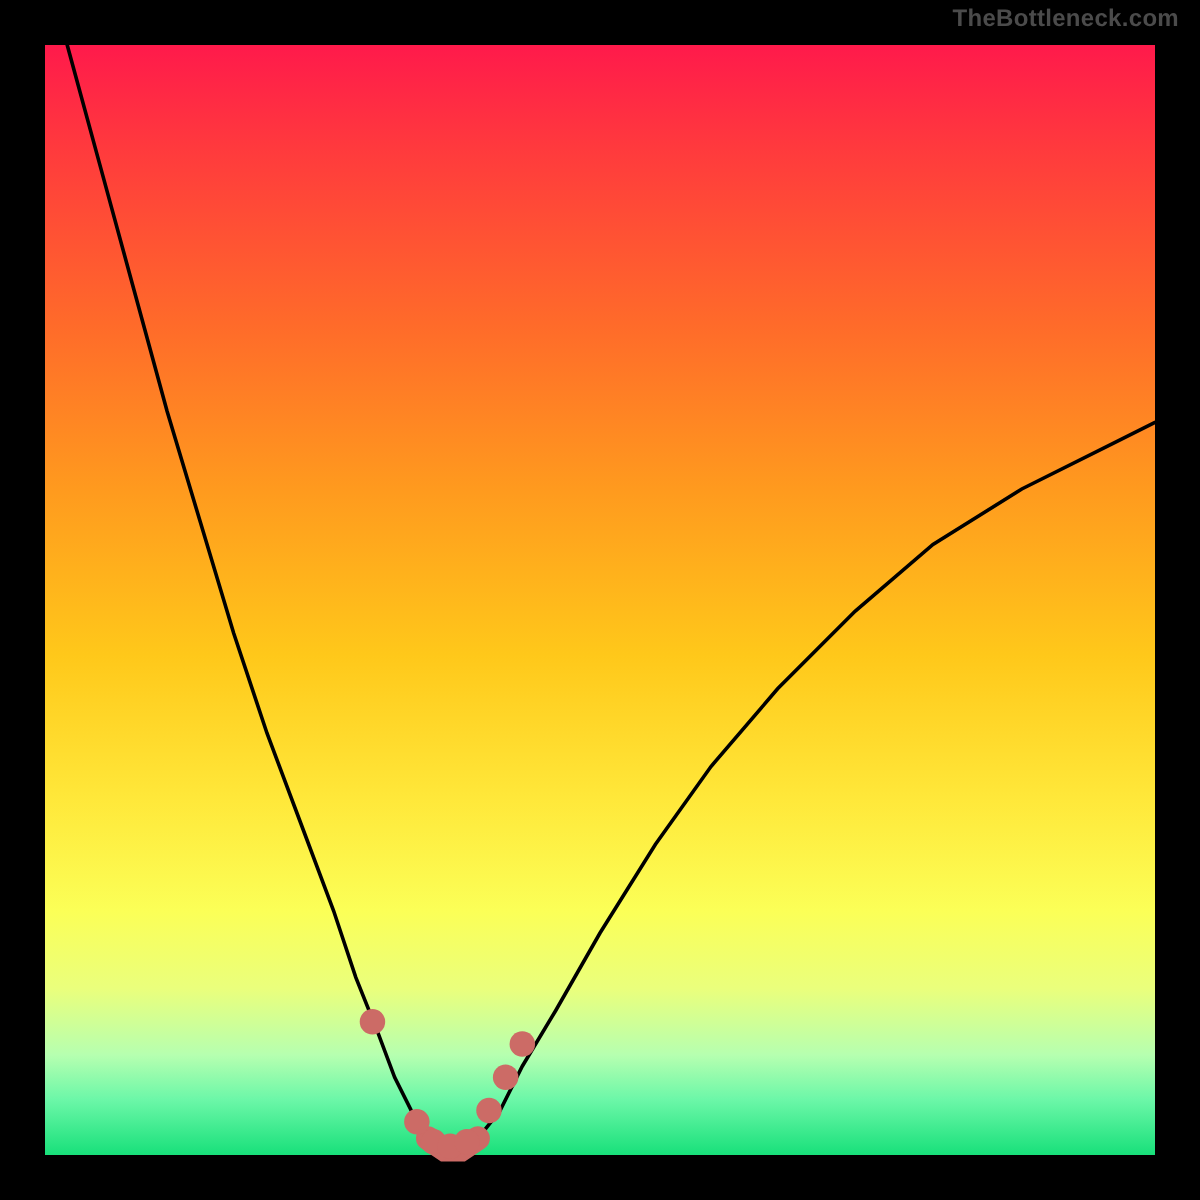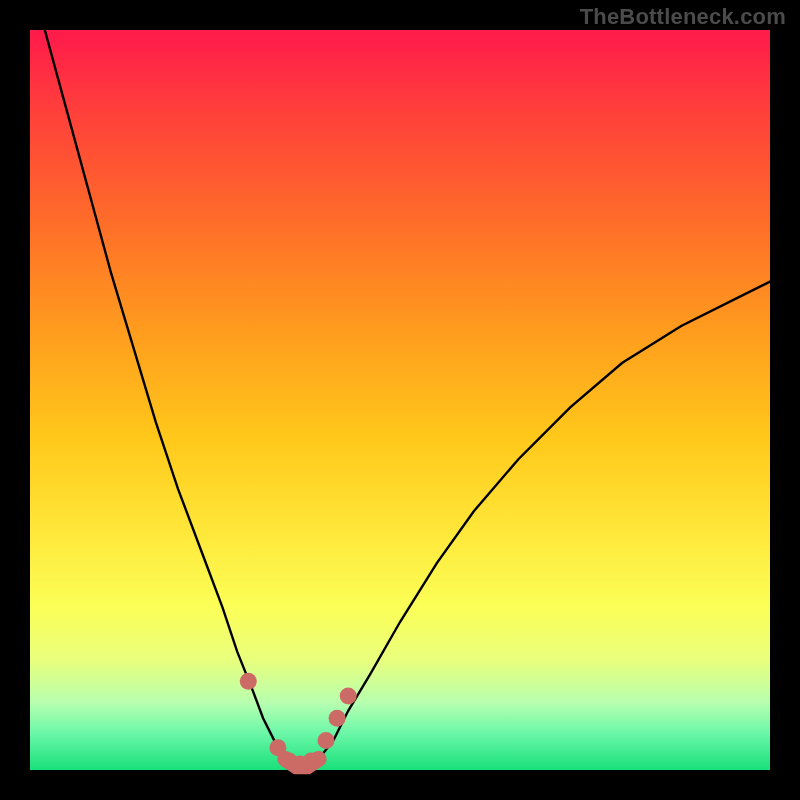--- a/index.html
+++ b/index.html
@@ -15,21 +15,21 @@
     position: relative;
     width: 800px;
     height: 800px;
     background: #000;
   }
   .watermark {
     position: absolute;
     top: 4px;
     right: 14px;
     color: #4b4b4b;
-    font-size: 22px;
+    font-size: 16px;
     font-weight: 600;
     letter-spacing: 0.2px;
     z-index: 10;
   }
   .plot {
     position: absolute;
     left: 30px;
     top: 30px;
     width: 740px;
     height: 740px;

